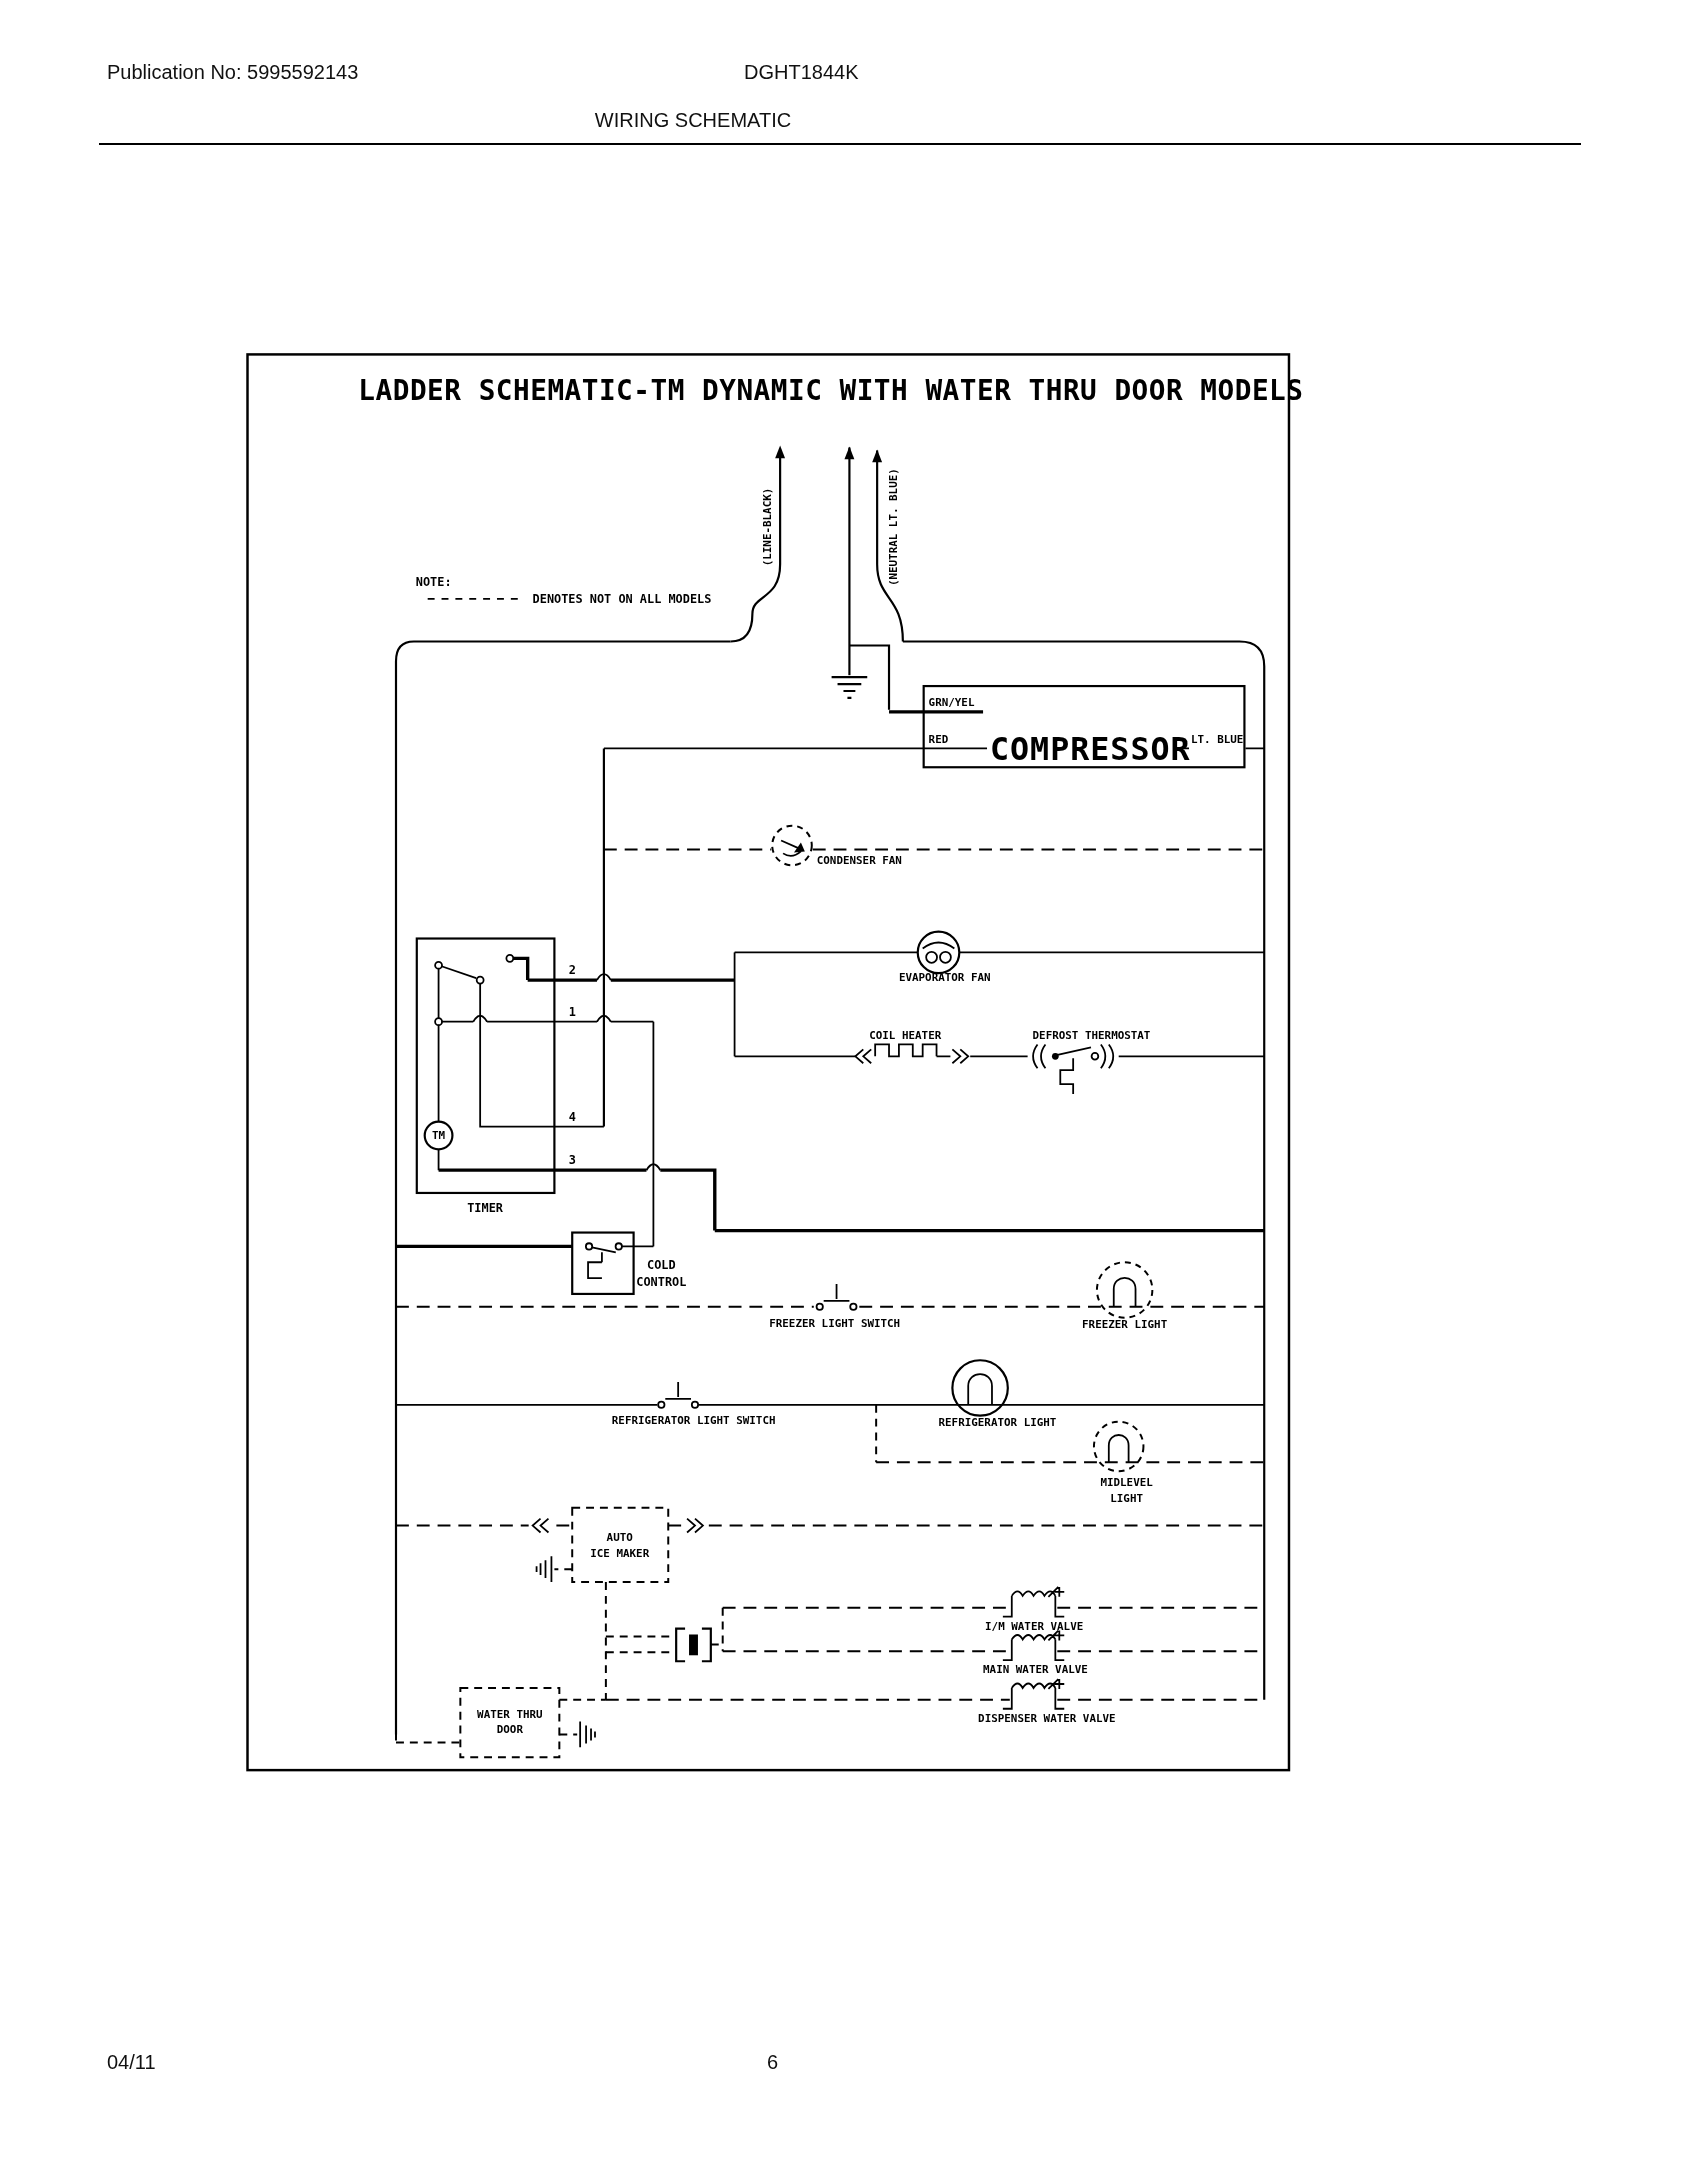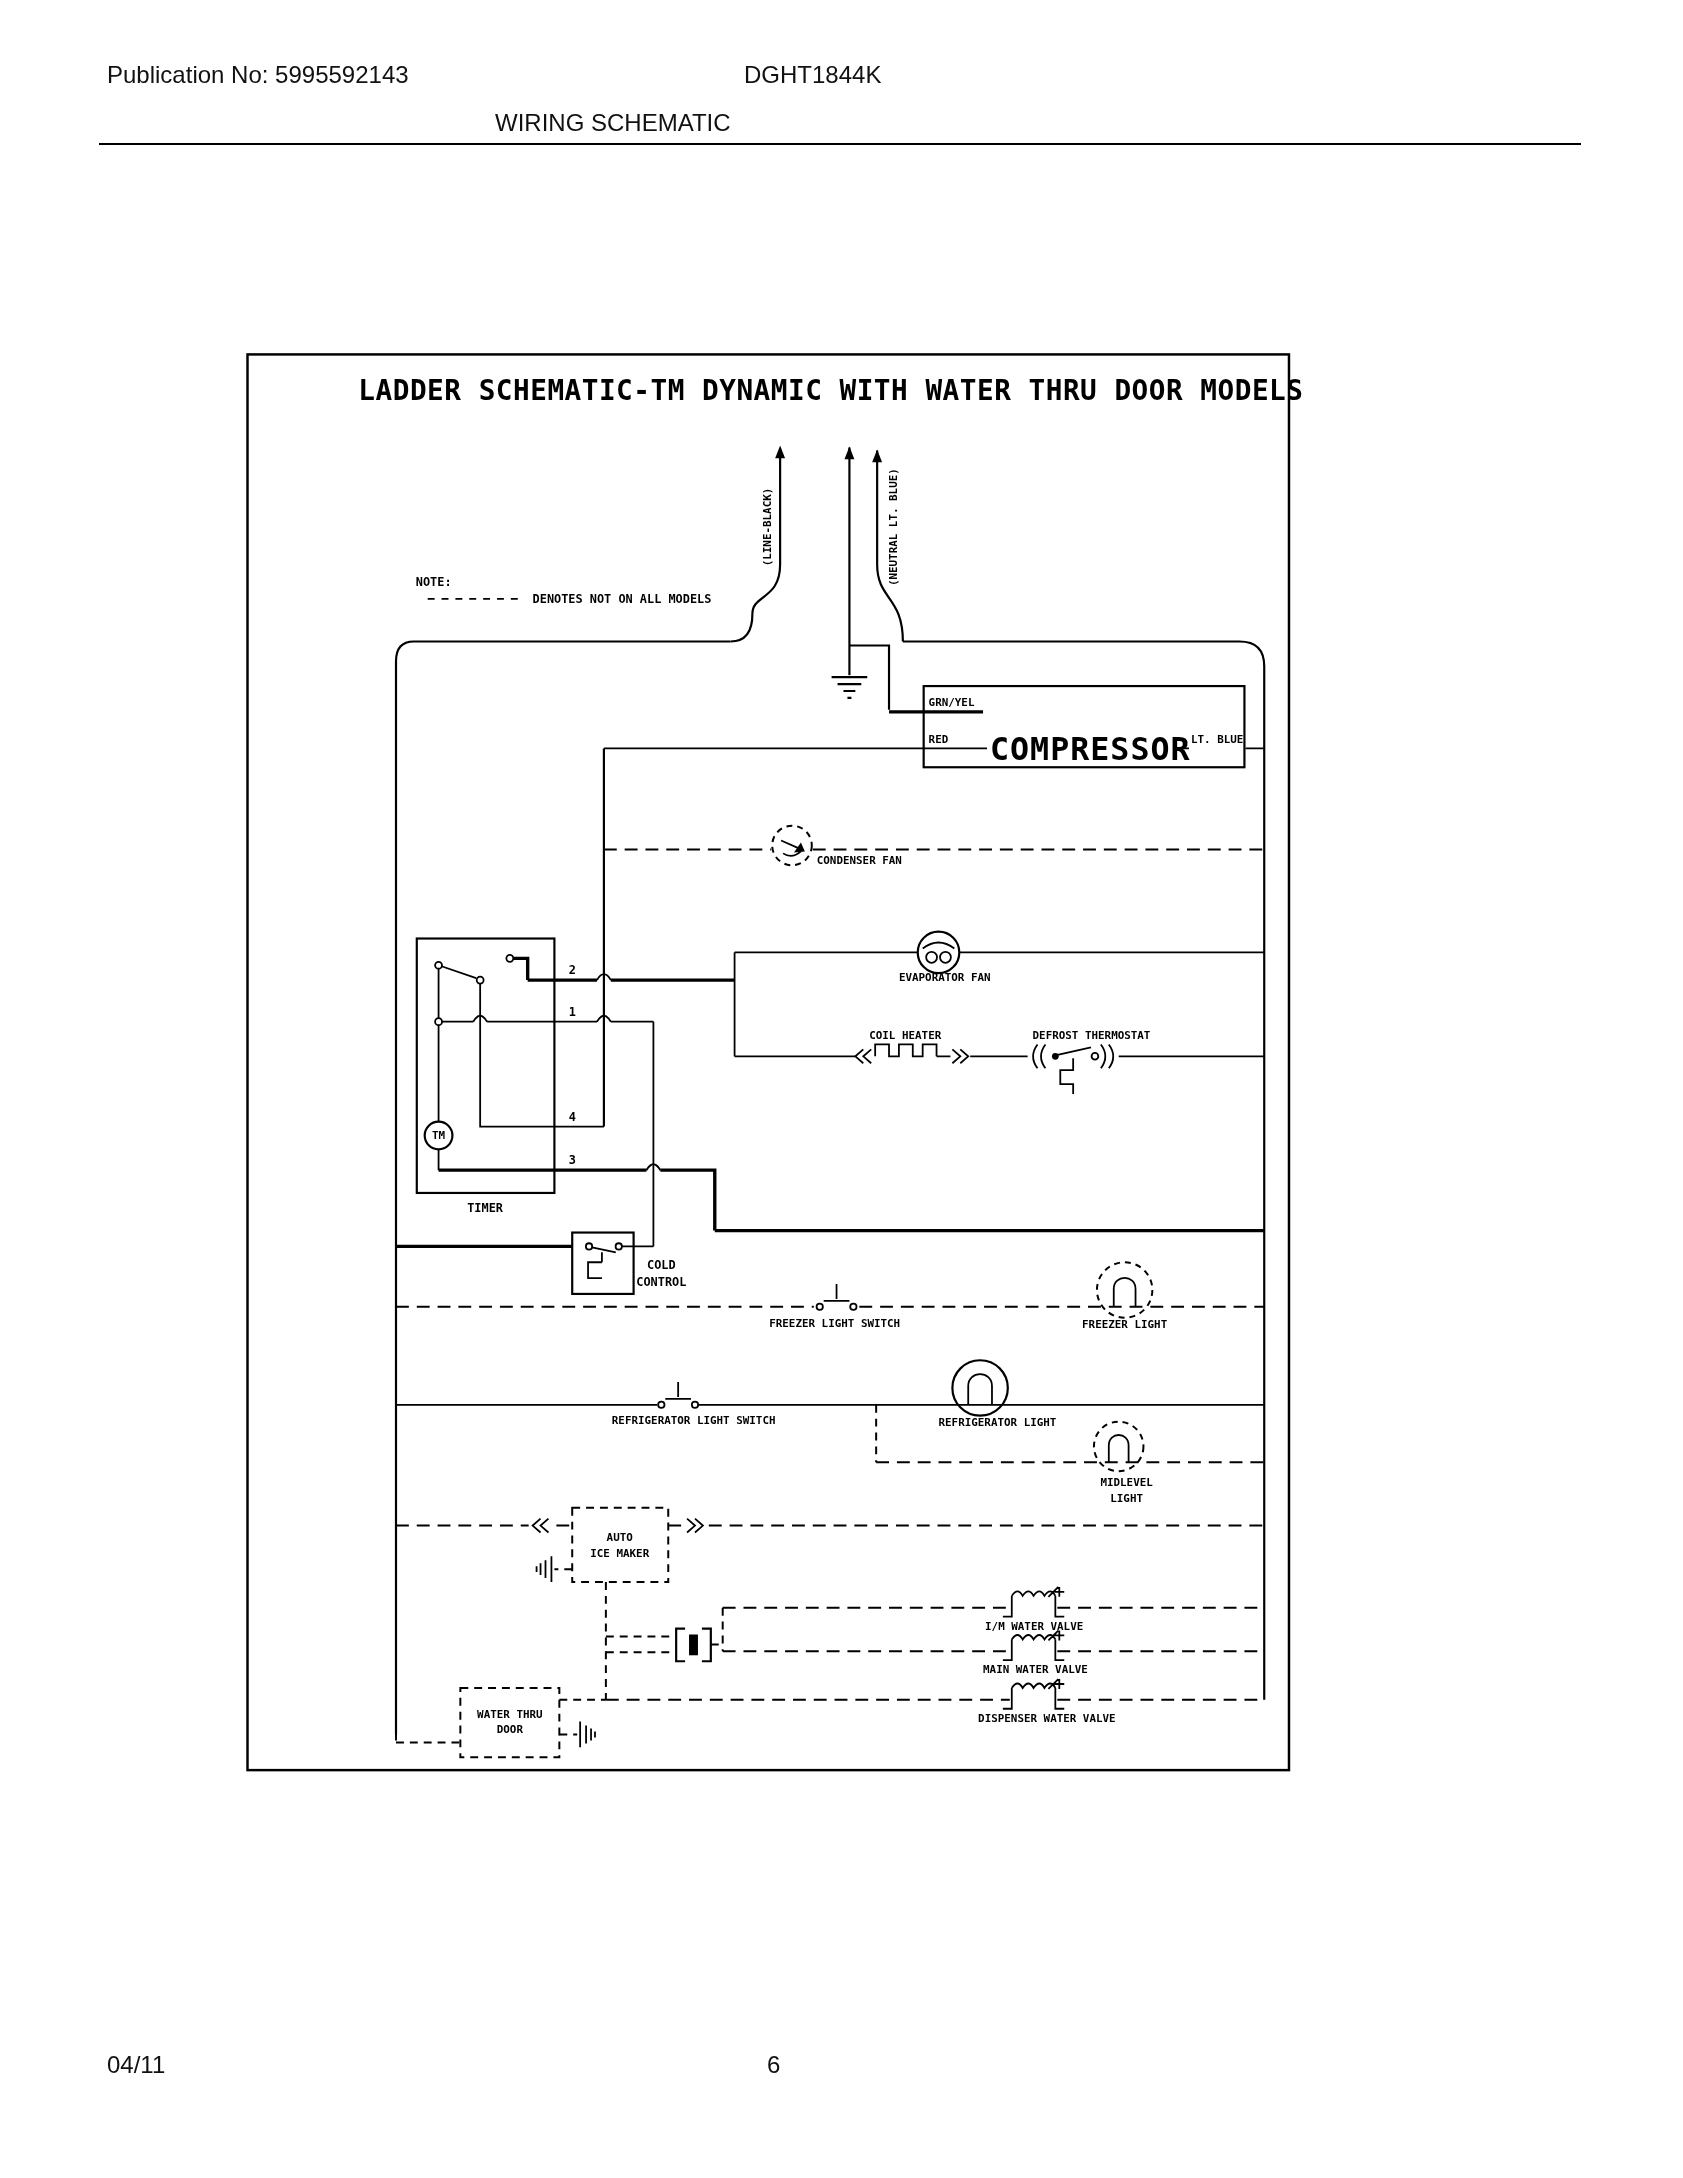--- a/index.html
+++ b/index.html
@@ -1,19 +1,19 @@
 <!DOCTYPE html>
 <html><head>
 <meta charset="utf-8">
 <style>
   html,body{margin:0;padding:0;background:#fff;}
   body{width:1683px;height:2178px;position:relative;font-family:"Liberation Sans",sans-serif;color:#000;}
   .abs{position:absolute;}
-  .hdr{font-size:24px;color:#111;}
-  .ctr{text-align:left;}
+  .hdr{font-size:20px;color:#111;}
+  .ctr{text-align:center;}
   #rule{left:99px;top:143px;width:1482px;height:2px;background:#000;}
   svg text{fill:#000;}
   .mono{font-family:"DejaVu Sans Mono",monospace;font-weight:bold;}
   .lbl{font-size:11px;}
   .lbl2{font-size:12px;}
   .ttl{font-size:28px;letter-spacing:.5px;}
   .big{font-size:32px;letter-spacing:1px;}
   .ln{stroke:#000;stroke-width:1.8;fill:none;}
   .ln2{stroke:#000;stroke-width:2.2;fill:none;}
   .thk{stroke:#000;stroke-width:3.4;fill:none;}

